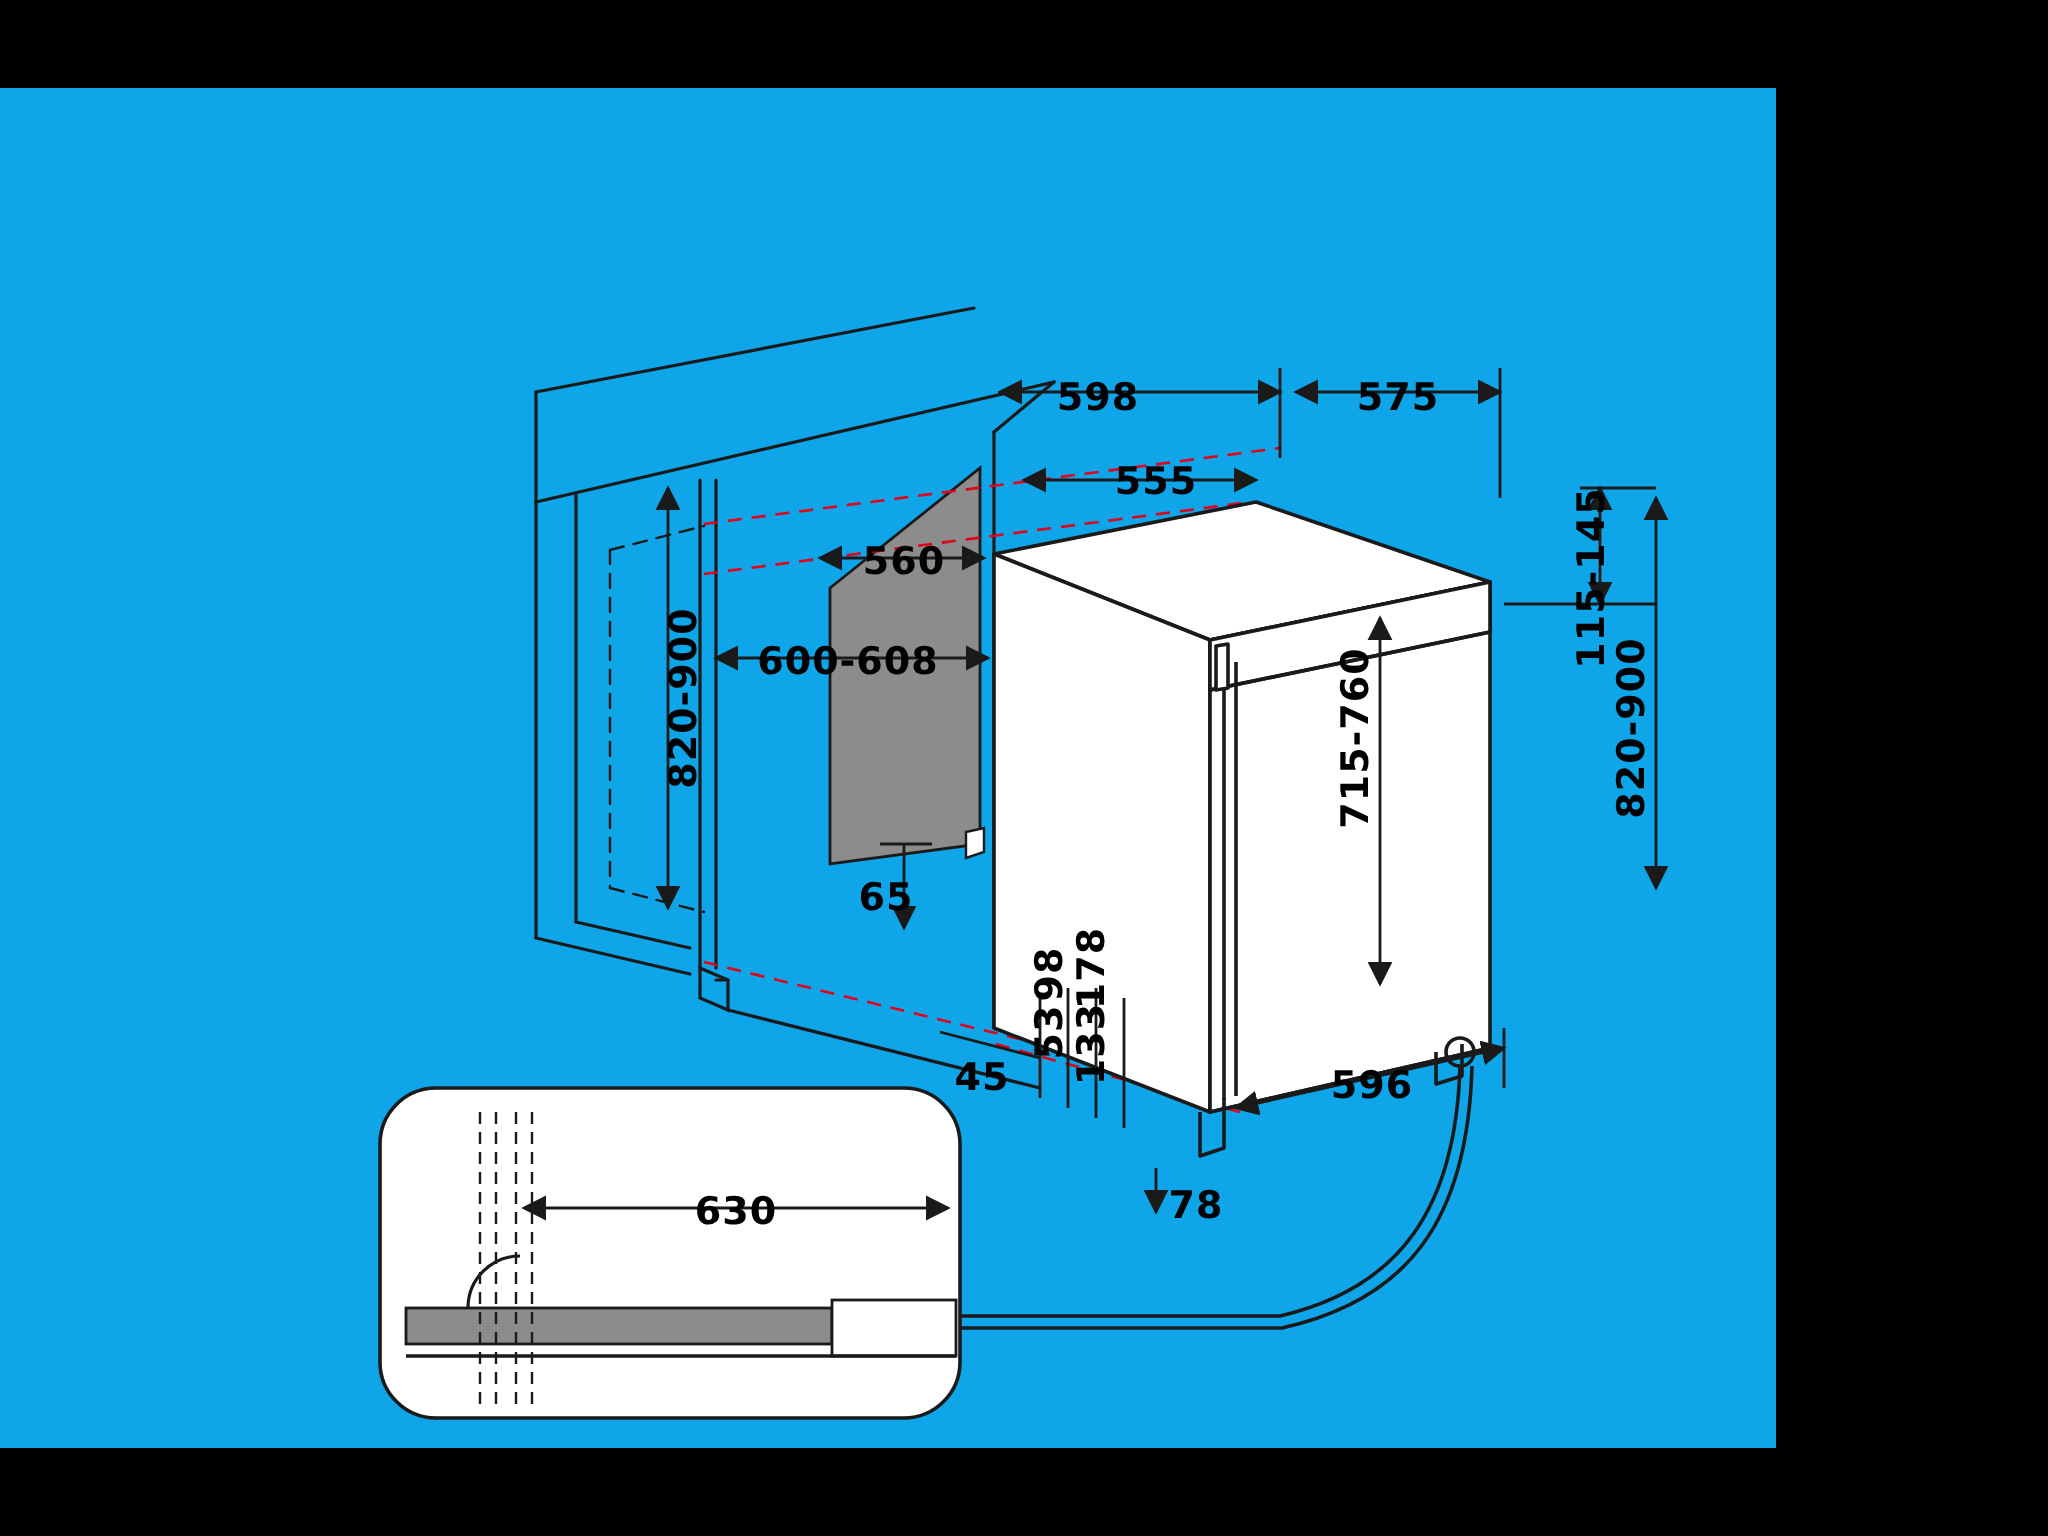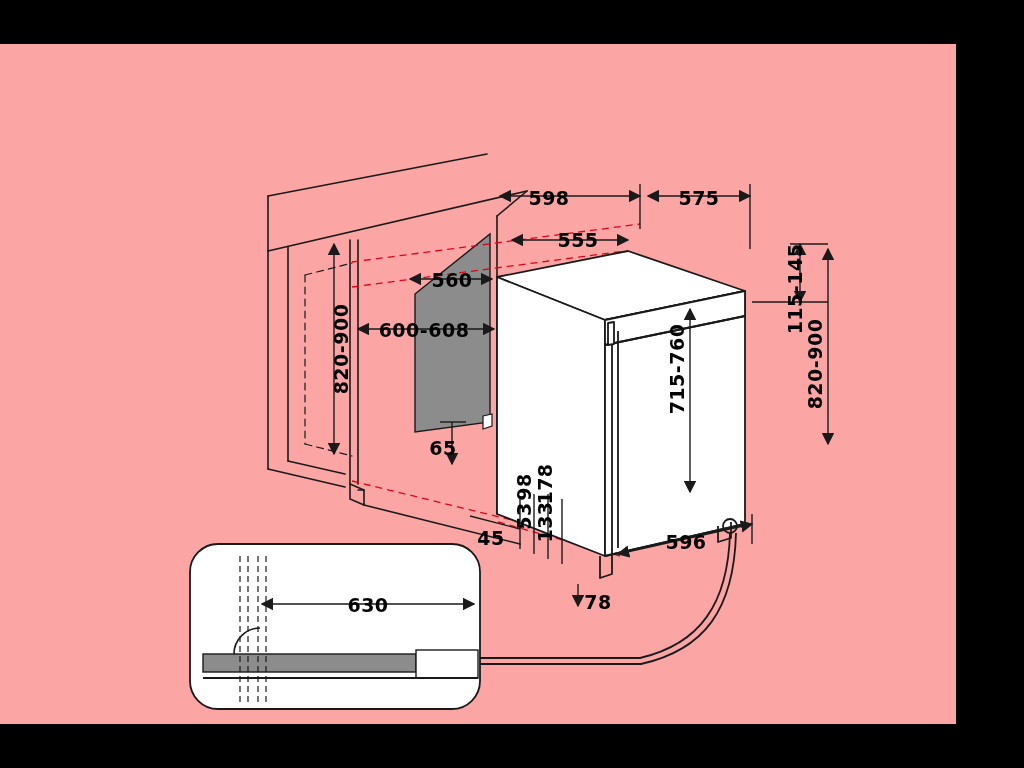--- a/index.html
+++ b/index.html
@@ -16,23 +16,23 @@
   #stage {
     position: relative;
     width: 1024px;
     height: 768px;
     background: #000000;
   }
   #canvas-area {
     position: absolute;
     left: 0;
     top: 44px;
-    width: 956px;
+    width: 888px;
     height: 680px;
-    background: #fca5a5;
+    background: #0ea5e9;
   }
   svg.drawing {
     position: absolute;
     left: 0;
     top: 0;
     width: 1024px;
     height: 680px;
     display: block;
   }
   .dim-label {

